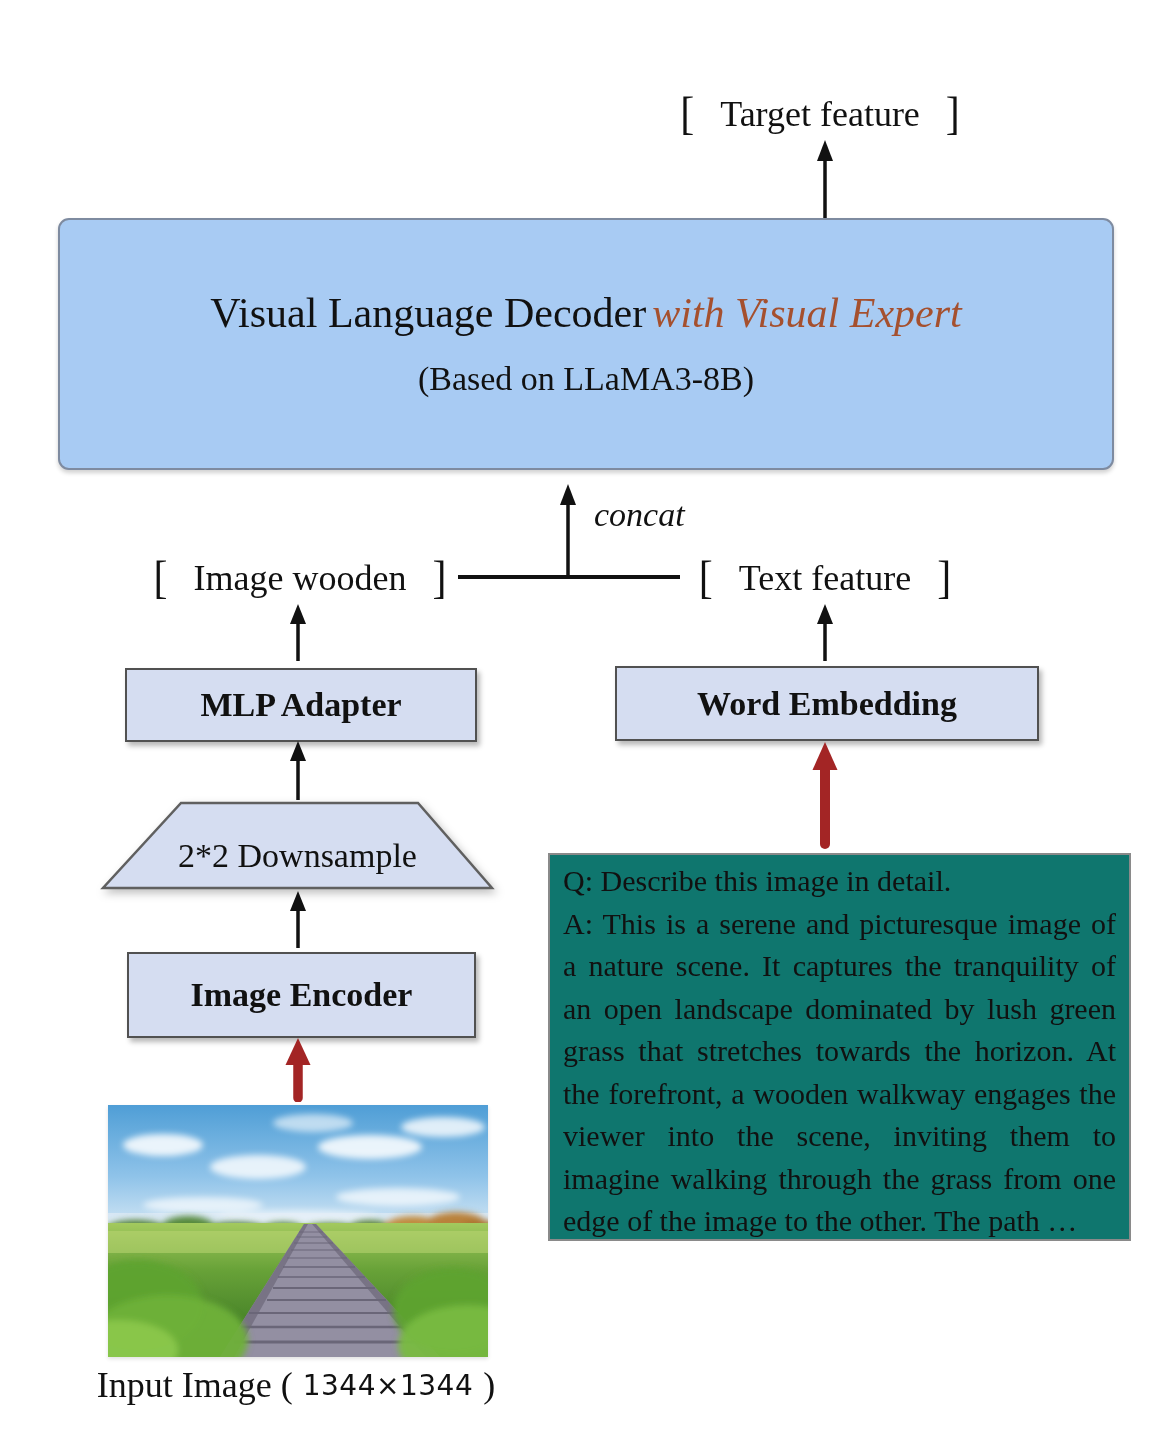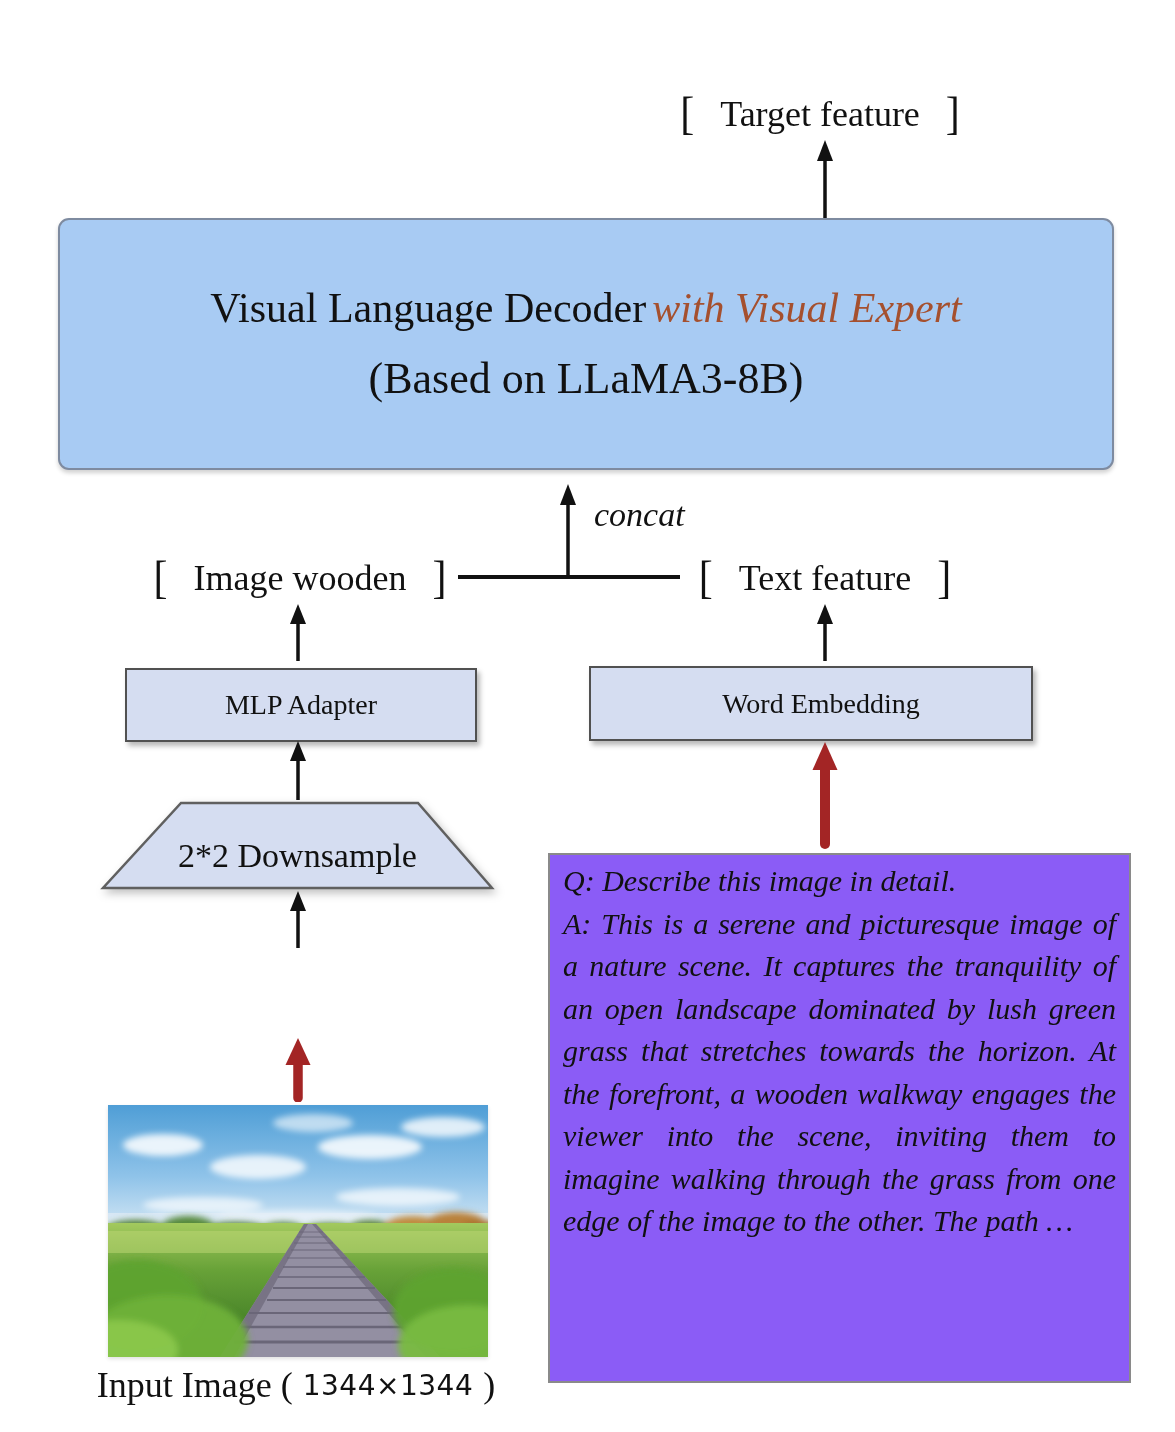--- a/index.html
+++ b/index.html
@@ -16,51 +16,51 @@
 
   
   #decoder-box {
     left:58px; top:218px; width:1052px; height:248px;
     background:#a8cbf3; border:2px solid #7e8ba0; border-radius:11px;
     box-shadow:0 3px 4px rgba(0,0,0,0.18);
     display:flex; flex-direction:column; align-items:center; justify-content:center; gap:28px;
   }
   #decoder-title-line { font-size:42px; line-height:1; white-space:nowrap; }
   #decoder-title-line .accent { font-style:italic; color:#a5502e; margin-left:6px; }
-  #decoder-subtitle { font-size:44px; line-height:1; }
+  #decoder-subtitle { font-size:34px; line-height:1; }
 
   
   .block {
     background:#d5ddf1; border:2px solid #515151;
     box-shadow:3px 4px 5px rgba(0,0,0,0.28);
     display:flex; align-items:center; justify-content:center;
-    font-size:28px; white-space:nowrap;
+    font-size:34px; white-space:nowrap;font-weight:bold;
   }
   #mlp-box  { left:125px; top:668px; width:348px; height:70px; }
-  #we-box   { left:589px; top:666px; width:420px; height:71px;padding-left:20px; }
+  #we-box   { left:615px; top:666px; width:420px; height:71px; }
   #enc-box  { left:127px; top:952px; width:345px; height:82px; }
 
   
   #trapezoid { left:100px; top:801px; width:395px; height:90px; }
   #trapezoid svg { position:absolute; inset:0; filter:drop-shadow(3px 4px 4px rgba(0,0,0,0.25)); }
   #trapezoid .trap-label {
     position:absolute; inset:0; display:flex; align-items:center; justify-content:center;
     font-size:34px; padding-top:20px;
   }
 
   
   #connector-line { left:458px; top:575px; width:222px; height:4px; background:#111; }
 
   #concat-label { left:594px; top:496px; font-size:34px; font-style:italic; }
 
   
   #input-text-box {
-    left:548px; top:853px; width:583px; height:530px;
-    background:#8b5cf6; border:2px solid #8a8a8a; box-sizing:border-box;
-    padding:5px 13px 0 13px; font-size:30px; line-height:42.5px;font-style:italic;
+    left:548px; top:853px; width:583px; height:388px;
+    background:#0f766e; border:2px solid #8a8a8a; box-sizing:border-box;
+    padding:5px 13px 0 13px; font-size:30px; line-height:42.5px;
   }
   #input-text-box p { margin:0; }
   #input-text-box .justified { text-align:justify; }
 
   
   .caption { font-size:36px; text-align:center; white-space:nowrap; }
   #caption-image { left:76px;  top:1364px; width:440px; }
   #caption-text  { left:633px; top:1364px; width:400px; }
   #caption-image .size {
     font-family:"DejaVu Sans", sans-serif; font-size:28px; letter-spacing:0.5px;
@@ -139,20 +139,21 @@
       <polygon points="81,2 318,2 392,87 3,87" fill="#d5ddf1" stroke="#606060" stroke-width="2.5"></polygon>
     </svg>
     <div class="trap-label">2*2 Downsample</div>
   </div>
 
   <svg class="arrow" style="left:286px; top:891px;" width="24" height="57">
     <line x1="12" y1="57" x2="12" y2="15" stroke="#111" stroke-width="3.5"></line>
     <polygon points="12,0 4,20 20,20" fill="#111"></polygon>
   </svg>
 
+  <div class="abs block" id="enc-box">Image Encoder</div>
 
   <svg class="arrow" style="left:283px; top:1038px;" width="30" height="64">
     <line x1="15" y1="60" x2="15" y2="22" stroke="#a32525" stroke-width="9.5" stroke-linecap="round"></line>
     <polygon points="15,0 2.5,27 27.5,27" fill="#a32525"></polygon>
   </svg>
 
   <svg class="abs" id="photo" viewBox="0 0 380 252" preserveAspectRatio="none">
     <defs>
       <linearGradient id="sky" x1="0" y1="0" x2="0" y2="1">
         <stop offset="0" stop-color="#4f9ed6"></stop>

